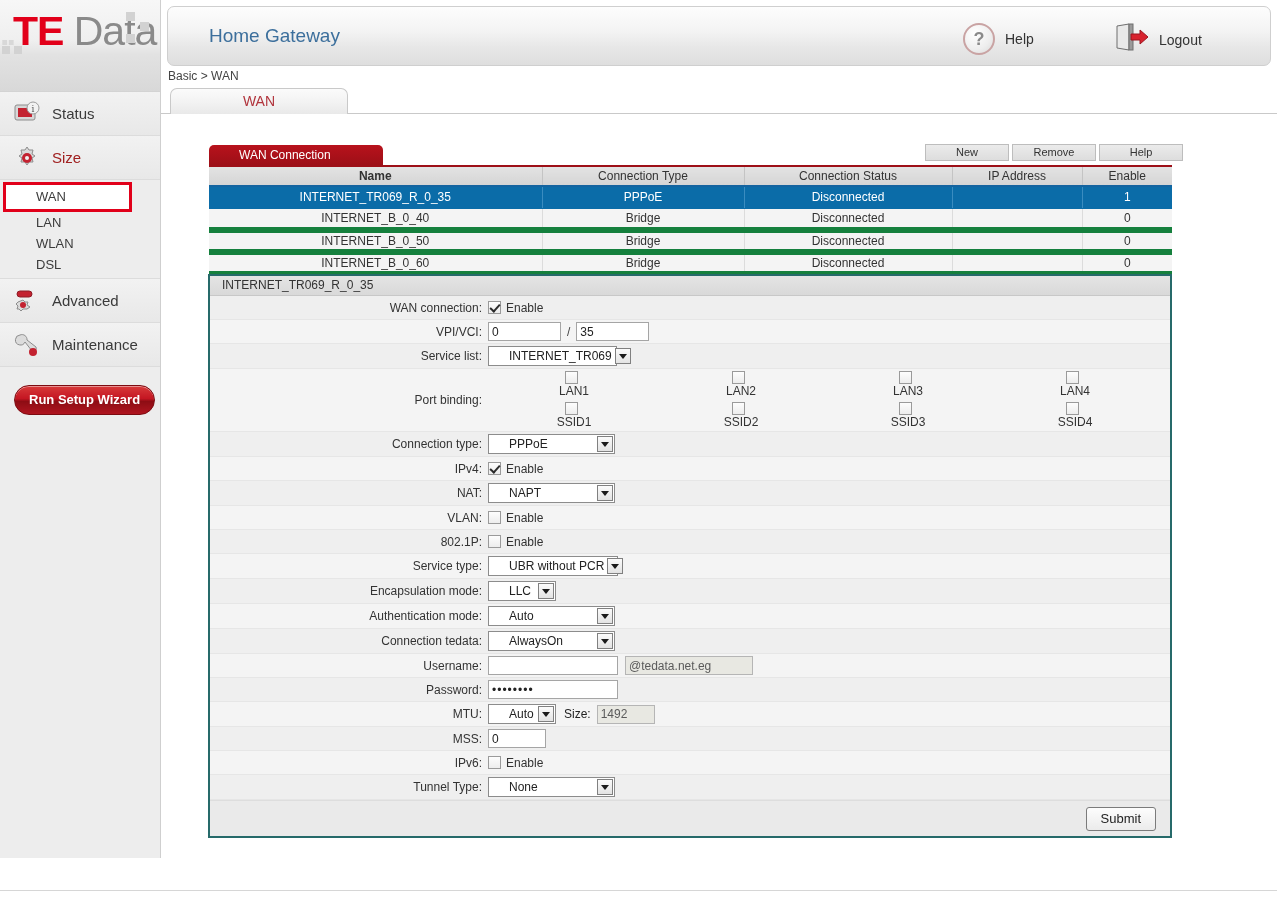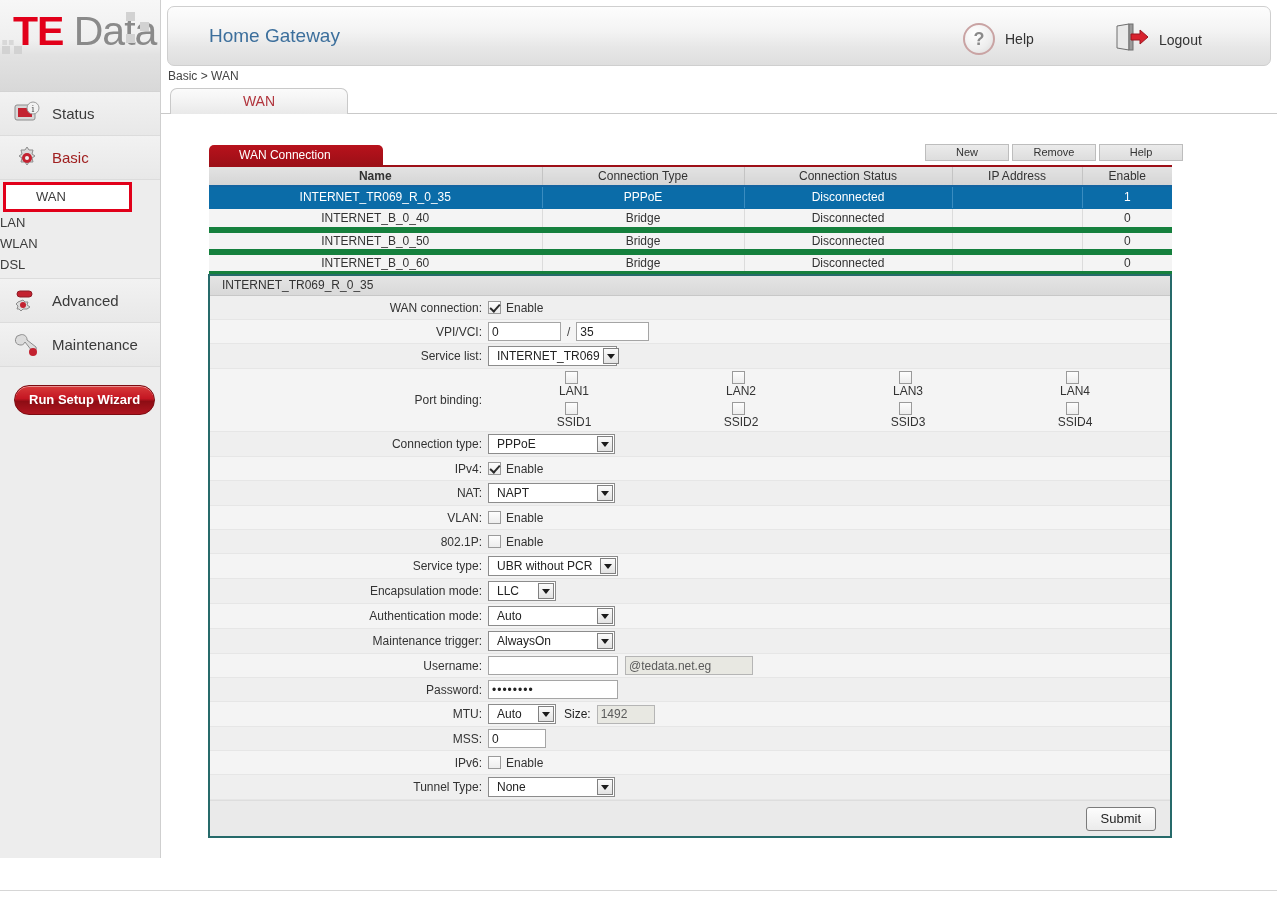--- a/index.html
+++ b/index.html
@@ -48,20 +48,21 @@
     cursor: pointer;
   }
   .nav-group .nav-label {
     font-size: 15px; color: #3a3a3a; margin-left: 10px;
   }
   .nav-group.active .nav-label { color: #a02020; }
   .nav-icon { width: 30px; height: 30px; position: relative; flex: none; }
   .subnav { background: #ededed; padding: 2px 0 3px 0; border-bottom:1px solid #dcdcdc;}
   .subnav-item {
     height: 21px; line-height: 21px;
+    padding-left: 36px;
     font-size: 13px; color: #3b3b3b;
     cursor: pointer;
   }
   .subnav-item.selected {
     background: #ffffff;
     border: 3px solid #e1001a;
     margin: 0 28px 0 3px;
     padding-left: 30px;
     height: 30px; line-height: 24px;
   }
@@ -228,21 +229,21 @@
     color: #222;
   }
   input.txt.readonly { background: #e8e8e2; color: #5a5a5a; border:1px solid #b5b5b5; }
   .sep { margin: 0 6px; color: #444; }
   .sel {
     height: 20px;
     border: 1px solid #8c8c8c;
     background: #ffffff;
     display: inline-flex; align-items: center;
     font-size: 12px; color: #222;
-    padding-left: 8px;
+    padding-left: 20px;
     cursor: pointer;
   }
   .sel .sel-val { flex: 1; white-space: nowrap; }
   .sel .arrow {
     width: 16px; height: 16px;
     margin: 0 1px 0 3px;
     background: linear-gradient(to bottom,#fbfbfb 0%,#e3e3e3 100%);
     border: 1px solid #808080;
     display:flex; align-items:center; justify-content:center;
     flex: none;
@@ -325,21 +326,21 @@
     </div>
 
     <div class="nav-group active">
       <span class="nav-icon">
         <svg width="30" height="30" viewBox="0 0 30 30">
           <path d="M15 4 l2 3 h4 l-1 4 3 2 -3 2 1 4 h-4 l-2 3 -2 -3 h-4 l1 -4 -3 -2 3 -2 -1 -4 h4 z" fill="#d9d9d9" stroke="#8d8d8d"></path>
           <circle cx="15" cy="15" r="5" fill="#c32230"></circle>
           <circle cx="15" cy="15" r="2" fill="#f0f0f0"></circle>
         </svg>
       </span>
-      <span class="nav-label">Basic</span>
+      <span class="nav-label">Size</span>
     </div>
 
     <div class="subnav">
       <div class="subnav-item selected">
         <span>WAN</span>
       </div>
       <div class="subnav-item">
         <span>LAN</span>
       </div>
       <div class="subnav-item">
@@ -610,21 +611,21 @@
           <div class="sel" style="width:127px">
             <span class="sel-val">Auto</span>
             <span class="arrow">
                 <span class="caret"></span>
               </span>
           </div>
         </div>
       </div>
 
       <div class="frm-row">
-        <div class="frm-label">Maintenance trigger:</div>
+        <div class="frm-label">Connection tedata:</div>
         <div class="frm-field">
           <div class="sel" style="width:127px">
             <span class="sel-val">AlwaysOn</span>
             <span class="arrow">
                 <span class="caret"></span>
               </span>
           </div>
         </div>
       </div>
 

